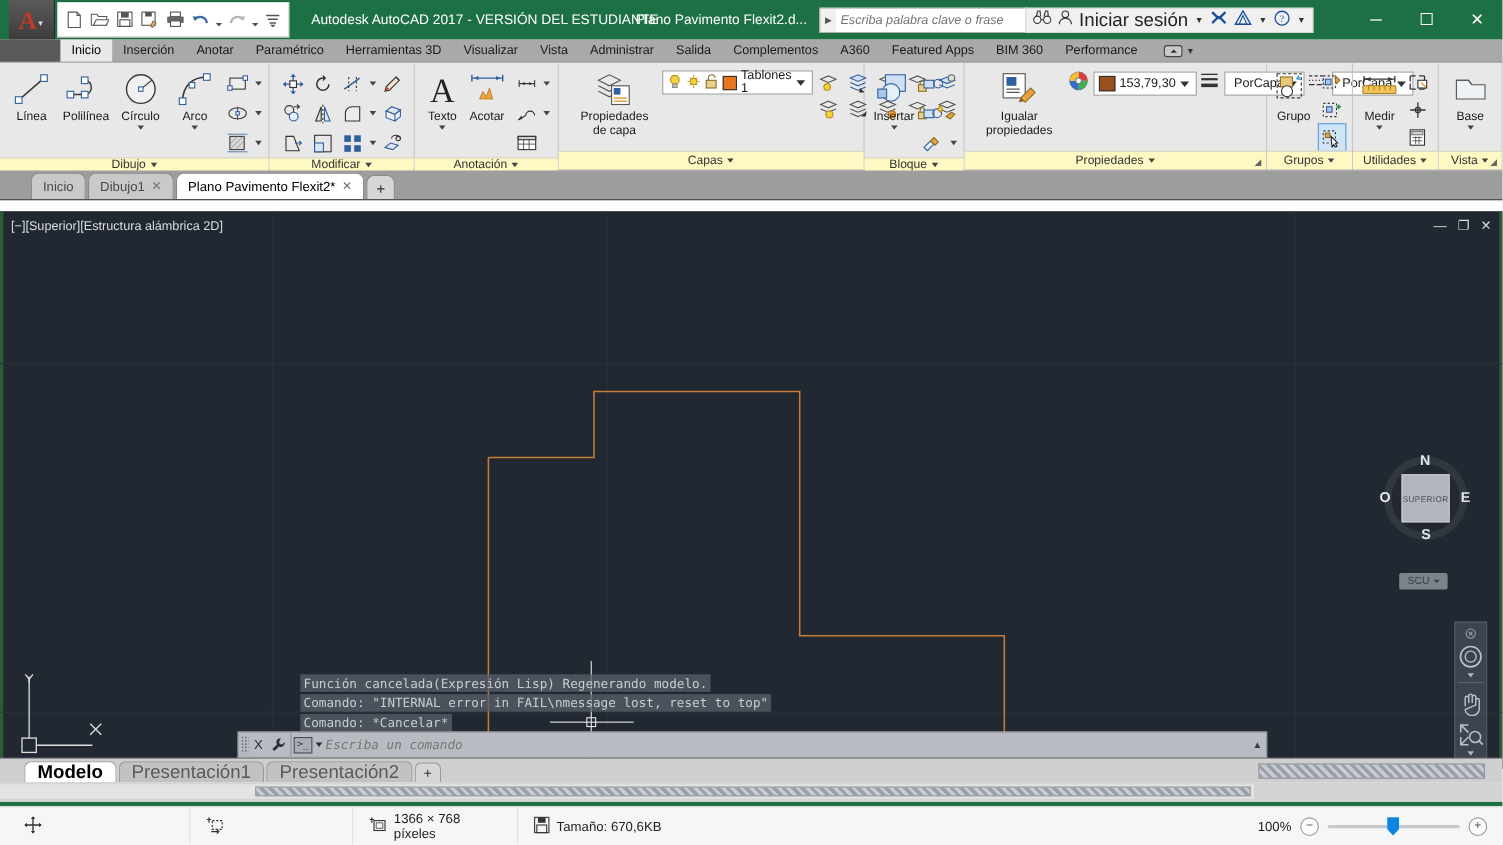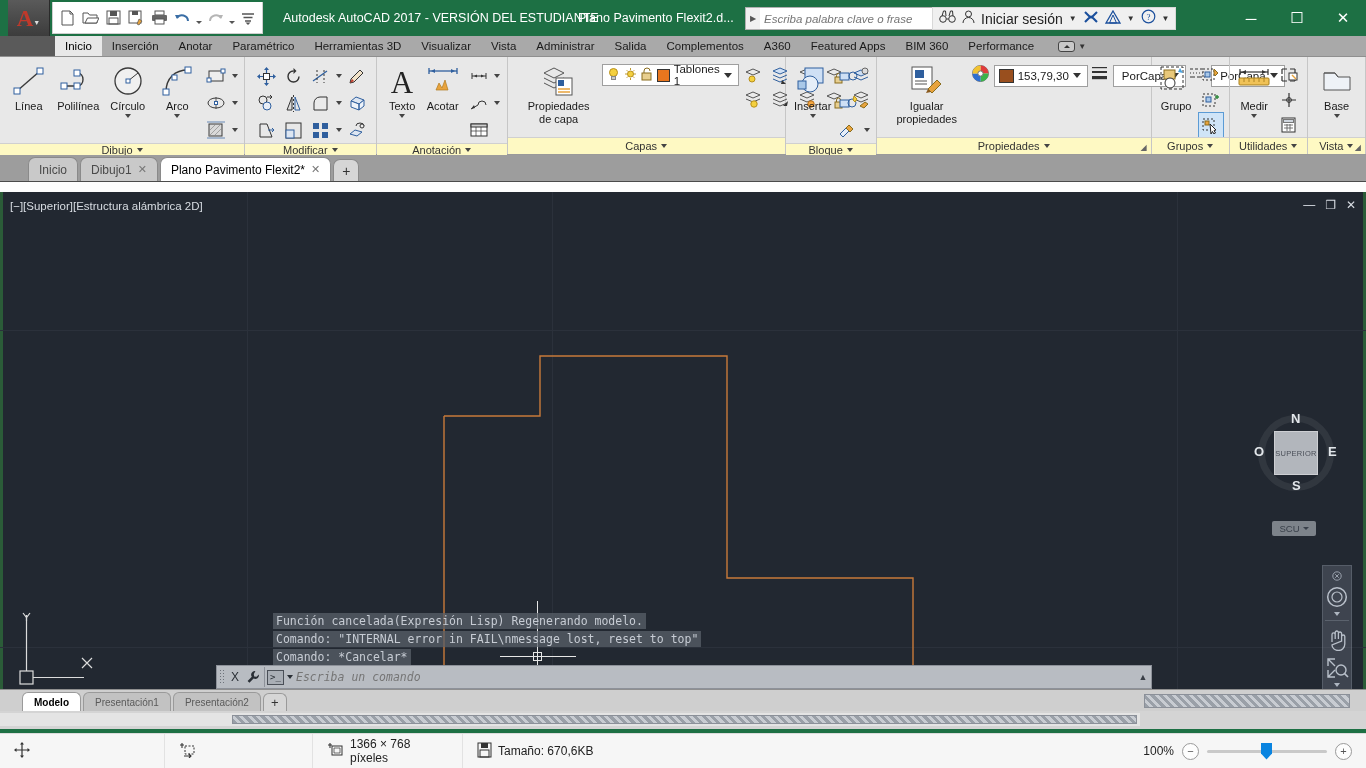--- a/index.html
+++ b/index.html
@@ -68,21 +68,21 @@
     width: 173px; height: 21px; border: none; outline: none;
     font-style: italic; font-size: 11.5px; color: #8a8a8a;
     font-family: "Liberation Sans", sans-serif; padding-left: 4px;
     background: #ffffff;
   }
   .tb-right-group {
     position: absolute; left: 932px; top: 7px; height: 23px;
     display: flex; align-items: center; gap: 6px;
     background: #f0f0f0; padding: 0 6px; border: 1px solid #d8d8d8;
   }
-  .tb-right-group .lbl { font-size: 14px; color: #222; white-space: nowrap;}
+  .tb-right-group .lbl { font-size: 17px; color: #222; white-space: nowrap;}
   .tb-caret { font-size: 8px; color: #333; }
   .win-btns { position: absolute; right: 0; top: 0; display: flex; height: 36px; }
   .win-btn { width: 46px; height: 36px; display:flex; align-items:center; justify-content:center; color:#fff; font-size:15px;}
 
   
   .ribbon-tabs {
     position: absolute; left: 0; top: 36px; width: 1366px; height: 21px;
     background: #a9a9a9; display: flex; align-items: stretch;
     border-bottom: 1px solid #8f8f8f;
   }
@@ -239,38 +239,38 @@
   .cmd-up { width:16px; color:#3a3f47; font-size:9px; text-align:center;}
 
   
   .layouttabs {
     position:absolute; left:0; top:689px; width:1366px; height:22px;
     background:#cfcfcf; display:flex; align-items:flex-end; padding-left:22px;
     border-top:1px solid #8f8f8f;
   }
   .ltab {
     height:19px; display:flex; align-items:center; padding:0 11px;
-    font-size:10px; color:#5a5a5a; background:#c2c2c2;
+    font-size:17px; color:#5a5a5a; background:#c2c2c2;
     border-radius:6px 6px 0 0; border:1px solid #9a9a9a; border-bottom:none; margin-right:2px;
   }
   .ltab.active { background:#fff; color:#000; font-weight:bold;}
   .ltab-plus { height:18px;width:24px;display:flex;align-items:center;justify-content:center;
     background:#d6d6d6;border-radius:6px 6px 0 0;border:1px solid #9a9a9a;border-bottom:none;font-size:13px;color:#333;}
 
   .scrollrow { position:absolute; left:0; top:711px; width:1366px; height:18px; background:#d4d4d4; display:flex; align-items:center;}
   .hscroll-track { position:absolute; left:0; top:713px; width:1140px; height:13px; background:#e4e4e4;}
   .hscroll-thumb2 { position:absolute; left:232px; top:715px; width:905px; height:9px;
     background: repeating-linear-gradient(45deg,#9aa0a8 0 3px,#c8ccd2 3px 6px); border:1px solid #8b9099;}
   .vscroll-thumb { position:absolute; left:1144px; top:694px; width:206px; height:14px;
     background: repeating-linear-gradient(45deg,#9aa0a8 0 3px,#c8ccd2 3px 6px); border:1px solid #8b9099;}
   .bottom-green { position:absolute; left:0; top:729px; width:1366px; height:4px; background:#1d7044;}
 
   .statusbar {
     position:absolute; left:0; top:733px; width:1366px; height:35px;
-    background:#f6f6f6; border-top:1px solid #dcdcdc; display:flex; align-items:center;
+    background:#f6f6f6; border-top:1px solid #dcdcdc; display:flex; align-items:center;padding-left:8px;
   }
   .sb-cell { height:34px; display:flex; align-items:center; gap:6px; padding:0 14px;
     border-right:1px solid #e2e2e2; font-size:12px; color:#222; }
   .sb-cell.noborder { border-right:none; }
   .zoomgrp { margin-left:auto; display:flex; align-items:center; gap:8px; padding-right:14px; }
   .zoom-pct { font-size:12px; color:#222; width:34px; text-align:right;}
   .zbtn { width:17px;height:17px;border:1px solid #9a9a9a;border-radius:50%;
     display:flex;align-items:center;justify-content:center;font-size:11px;color:#555;background:#fdfdfd;}
   .ztrack { width:120px;height:3px;background:#c9c9c9;border-radius:2px;position:relative;}
   .zthumb { position:absolute; left:54px; top:-7px; width:11px;height:17px;background:#0a84e0;

